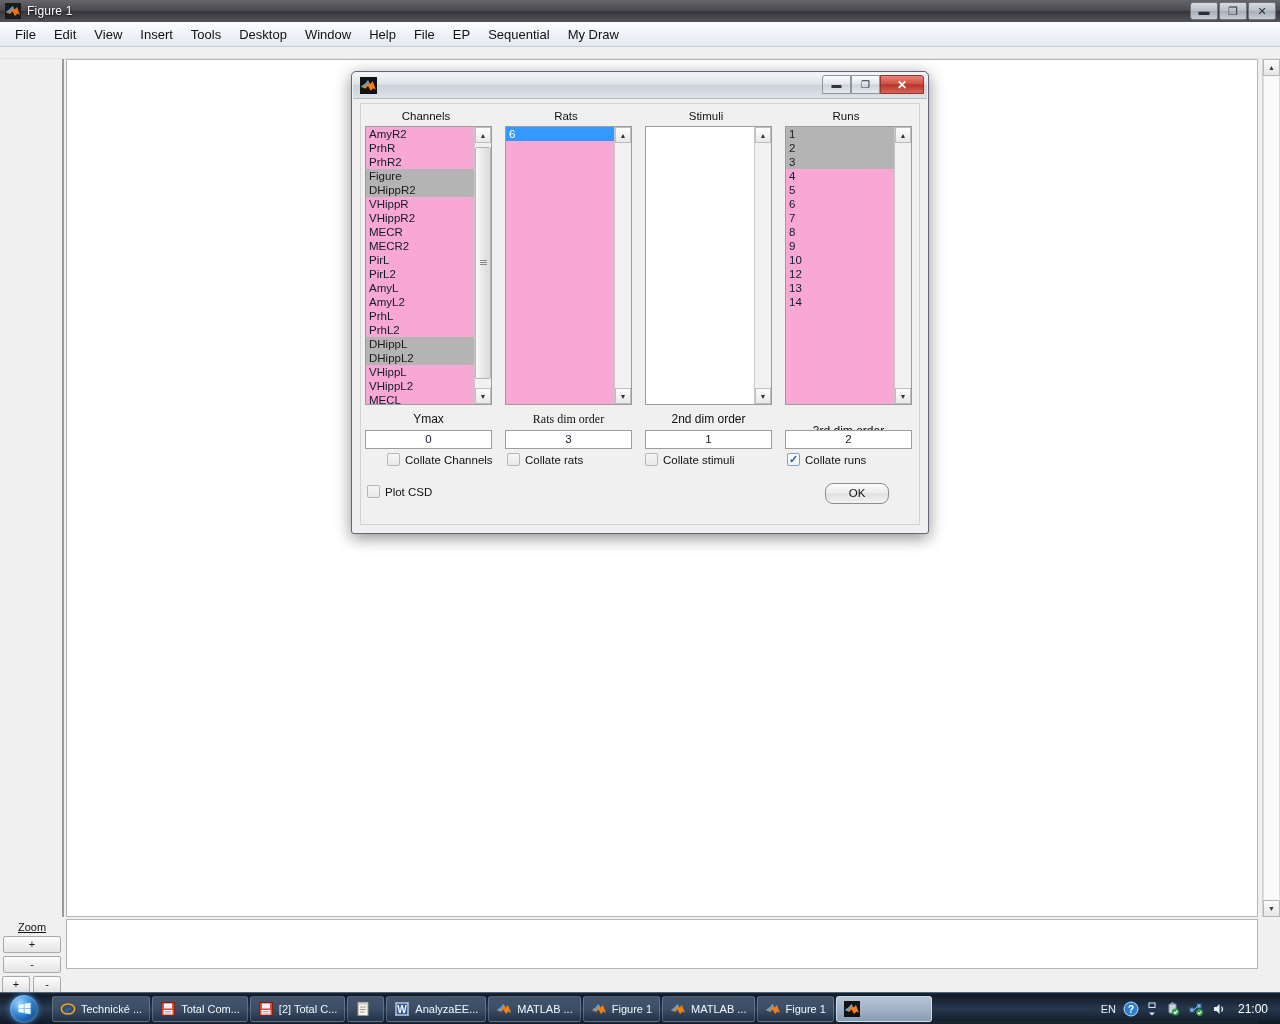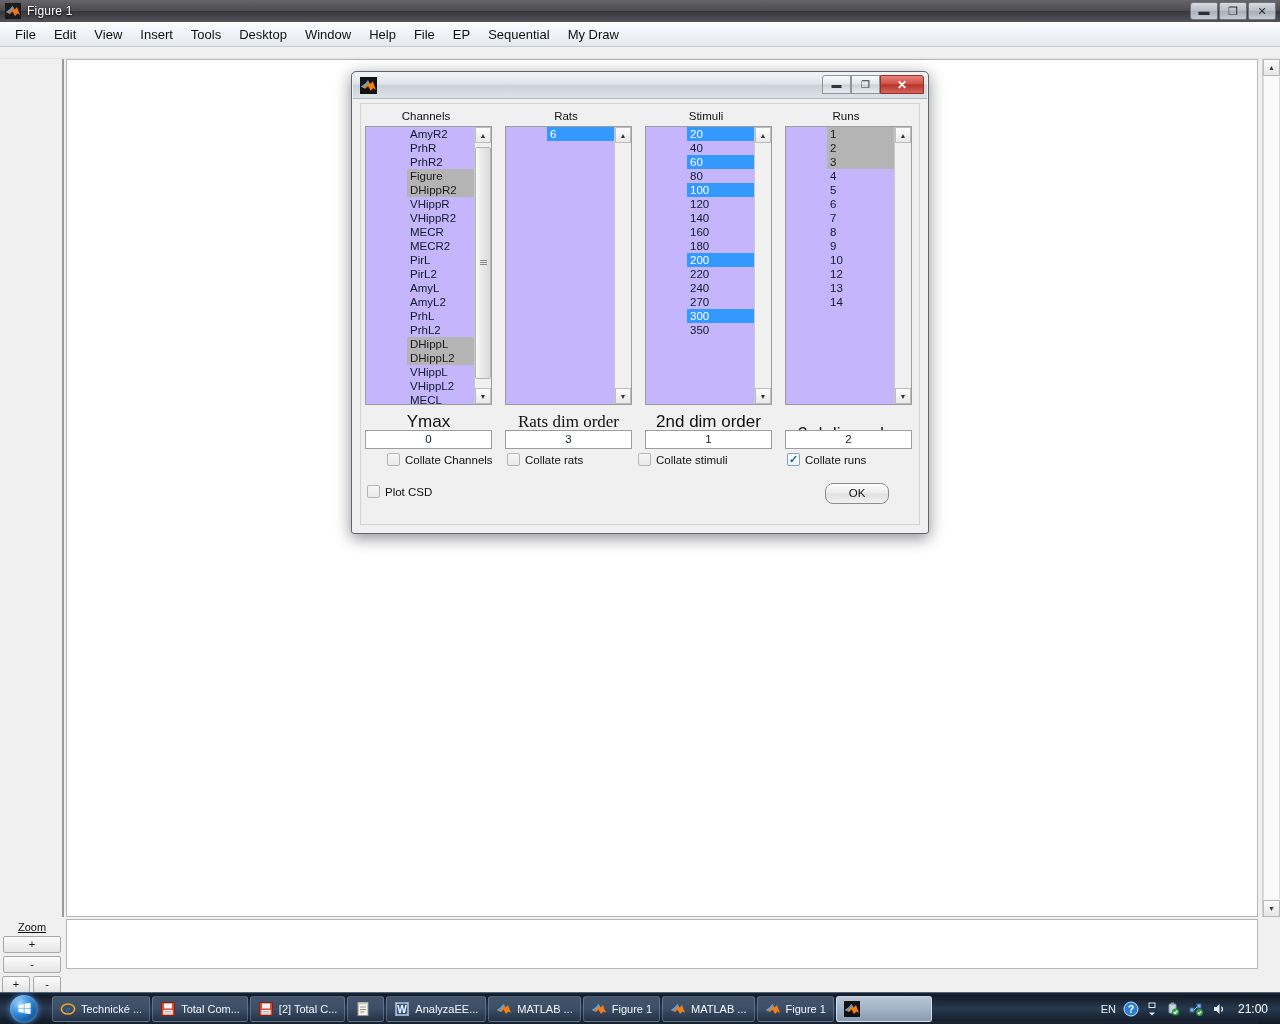--- a/index.html
+++ b/index.html
@@ -181,22 +181,21 @@
   .listbox {
     position: absolute;
     background: #ffffff;
     border: 1px solid #9d9d9d;
     overflow: hidden;
     top: 22px;
   }
   .list-scrollport {
     position: absolute; left: 0; top: 0; right: 17px; bottom: 0;
     overflow: hidden;
-    background: #c4b5fd;
-    padding-left: 41px;
+    background: #f9a8d4;
   }
   .list-item {
     height: 14px; line-height: 14px;
     padding-left: 3px;
     font-size: 11.5px; color: #0f1a2e;
     white-space: nowrap;
   }
   .list-item.sel-active { background: #3399ff; color: #ffffff; }
   .list-item.sel-inactive { background: #b4b4b4; color: #1a1a1a; }
 
@@ -217,21 +216,21 @@
     position: absolute; left: 0; width: 16px;
     background: linear-gradient(to right,#fbfbfb,#eaeaea 40%,#dadada);
     border: 1px solid #b4b4b4; border-radius: 2px;
     display:flex; align-items:center; justify-content:center;
   }
   .grip { width: 7px; height: 6px;
     background: repeating-linear-gradient(to bottom,#8a8a8a 0 1px, transparent 1px 2px); }
 
   
   .field-label {
-    position: absolute; text-align: center; font-size: 17px; color: #101010;
+    position: absolute; text-align: center; font-size: 12px; color: #101010;
   }
   .textfield {
     position: absolute; height: 19px;
     background: #ffffff; border: 1px solid #9d9d9d;
     font-size: 11.5px; color: #0f1a2e;
     text-align: center; line-height: 17px;
   }
   .checkrow {
     position: absolute; display: flex; align-items: center; gap: 5px;
     font-size: 11.5px; color: #101010;
@@ -426,37 +425,20 @@
           <div class="list-item sel-active">6</div>
         </div>
       <div class="list-vsb">
         <div class="vsb-arrow up">▲</div>
         <div class="vsb-arrow dn">▼</div>
       </div>
     </div>
 
     <div class="col-header" style="left:284px; width:122px;">Stimuli</div>
     <div class="listbox" id="lb-stimuli" style="left:284px; width:127px; height:279px;">
-      <div class="list-scrollport">
-          <div class="list-item sel-active">20</div>
-          <div class="list-item">40</div>
-          <div class="list-item sel-active">60</div>
-          <div class="list-item">80</div>
-          <div class="list-item sel-active">100</div>
-          <div class="list-item">120</div>
-          <div class="list-item">140</div>
-          <div class="list-item">160</div>
-          <div class="list-item">180</div>
-          <div class="list-item sel-active">200</div>
-          <div class="list-item">220</div>
-          <div class="list-item">240</div>
-          <div class="list-item">270</div>
-          <div class="list-item sel-active">300</div>
-          <div class="list-item">350</div>
-        </div>
       <div class="list-vsb">
         <div class="vsb-arrow up">▲</div>
         <div class="vsb-arrow dn">▼</div>
       </div>
     </div>
 
     <div class="col-header" style="left:424px; width:122px;">Runs</div>
     <div class="listbox" id="lb-runs" style="left:424px; width:127px; height:279px;">
       <div class="list-scrollport">
           <div class="list-item sel-inactive">1</div>
@@ -490,21 +472,21 @@
     <div class="textfield" style="left:424px; top:326px; width:127px;">2</div>
 
     <div class="checkrow" style="left:6px;   top:349px;margin-left:20px;">
       <span class="cbox"></span>
       <span>Collate Channels</span>
     </div>
     <div class="checkrow" style="left:146px; top:349px;">
       <span class="cbox"></span>
       <span>Collate rats</span>
     </div>
-    <div class="checkrow" style="left:277px; top:349px;">
+    <div class="checkrow" style="left:284px; top:349px;">
       <span class="cbox"></span>
       <span>Collate stimuli</span>
     </div>
     <div class="checkrow" style="left:426px; top:349px;">
       <span class="cbox checked">
           <span class="tick">✓</span>
         </span>
       <span>Collate runs</span>
     </div>
 

